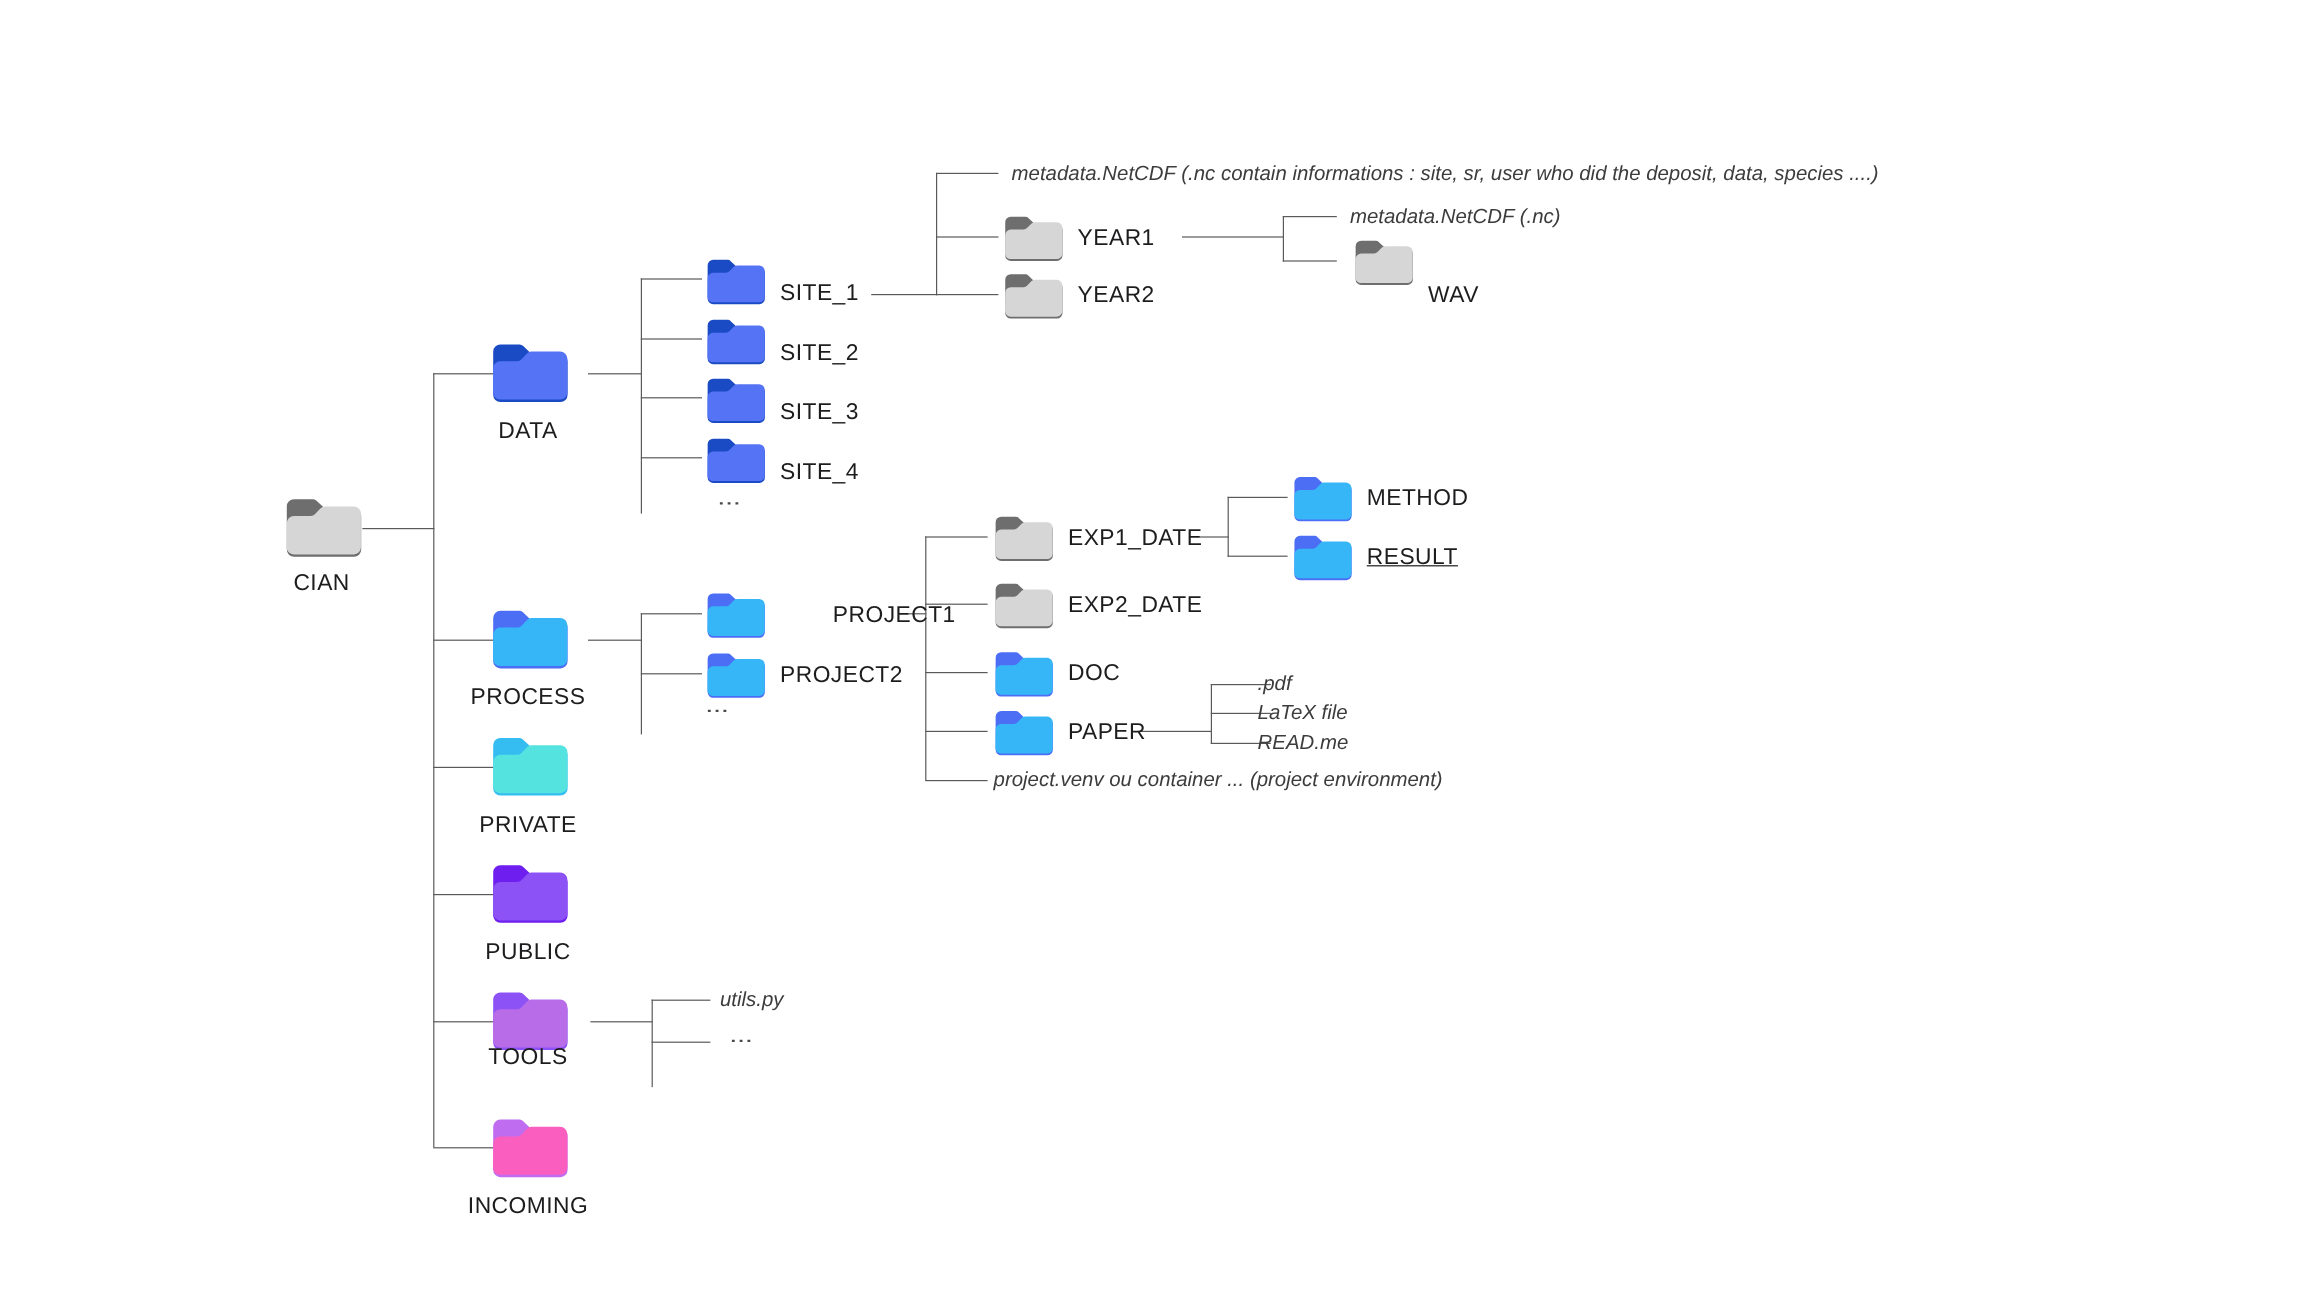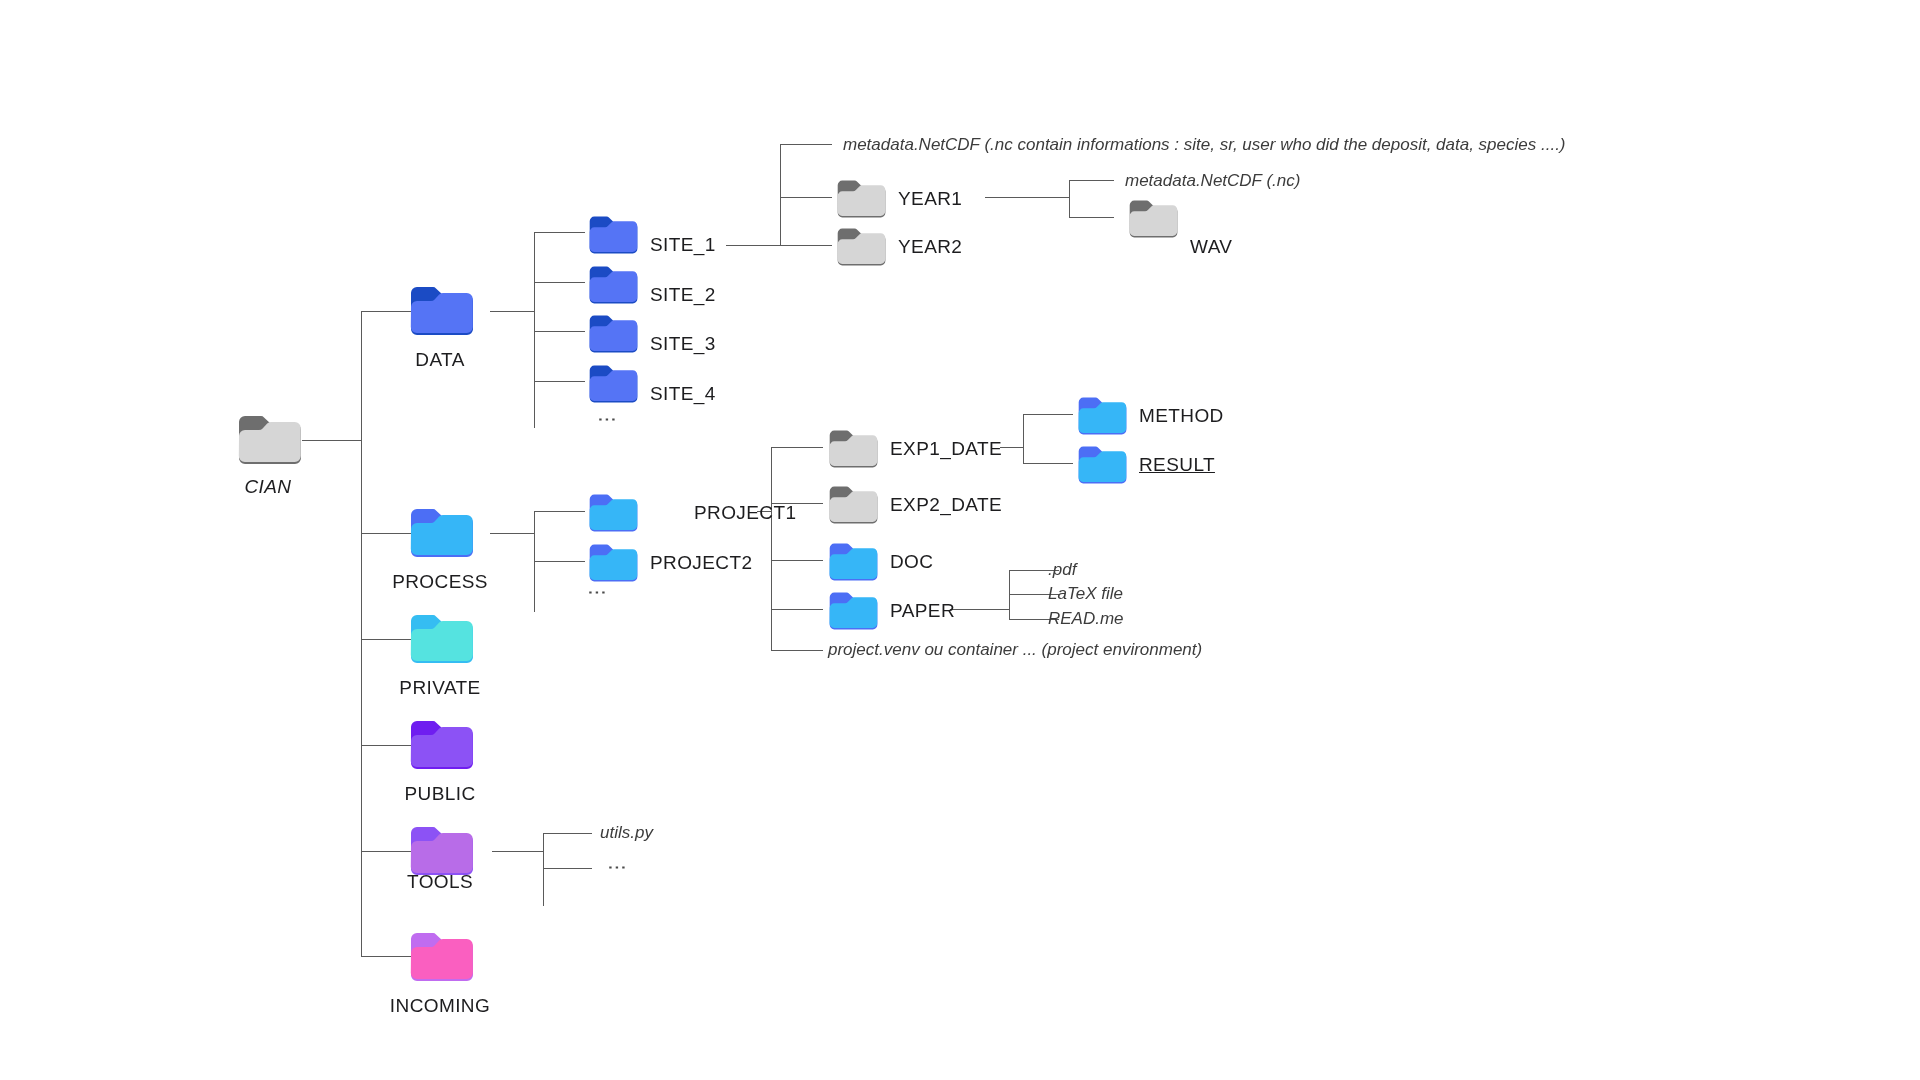--- a/index.html
+++ b/index.html
@@ -113,21 +113,21 @@
   <div class="ln v" style="left:543px;top:833px;height:73px;"></div>
   <div class="ln h" style="left:543px;top:833px;width:49px;"></div>
   <div class="ln h" style="left:543px;top:868px;width:49px;"></div>
 
   <div class="folder" style="left:237px;top:414px;">
     <svg width="62" height="52" viewBox="0 0 62 52">
       <path d="M2 8 a6 6 0 0 1 6 -6 h16 a4 4 0 0 1 3 1.4 l7 6.6 h24 a6 6 0 0 1 6 6 v28 a6 6 0 0 1 -6 6 h-50 a6 6 0 0 1 -6 -6 z" fill="#6e6e6e"></path>
       <path d="M2 22 a6 6 0 0 1 6 -6 h14 a5 5 0 0 0 3.6 -1.6 l4.6 -4.8 a5 5 0 0 1 3.6 -1.6 h24 a6 6 0 0 1 6 6 v28 a6 6 0 0 1 -6 6 h-50 a6 6 0 0 1 -6 -6 z" fill="#d6d6d6"></path>
     </svg>
   </div>
-  <div class="lbl below" style="left:237px;top:476px;width:62px;font-style:italic;">CIAN</div>
+  <div class="lbl below" style="left:237px;top:476px;width:62px;">CIAN</div>
 
   <div class="folder" style="left:409px;top:285px;">
     <svg width="62" height="52" viewBox="0 0 62 52">
       <path d="M2 8 a6 6 0 0 1 6 -6 h16 a4 4 0 0 1 3 1.4 l7 6.6 h24 a6 6 0 0 1 6 6 v28 a6 6 0 0 1 -6 6 h-50 a6 6 0 0 1 -6 -6 z" fill="#1b4bc4"></path>
       <path d="M2 22 a6 6 0 0 1 6 -6 h14 a5 5 0 0 0 3.6 -1.6 l4.6 -4.8 a5 5 0 0 1 3.6 -1.6 h24 a6 6 0 0 1 6 6 v28 a6 6 0 0 1 -6 6 h-50 a6 6 0 0 1 -6 -6 z" fill="#5574f5"></path>
     </svg>
   </div>
   <div class="lbl below" style="left:400px;top:349px;width:80px;">DATA</div>
 
   <div class="folder" style="left:409px;top:507px;">

